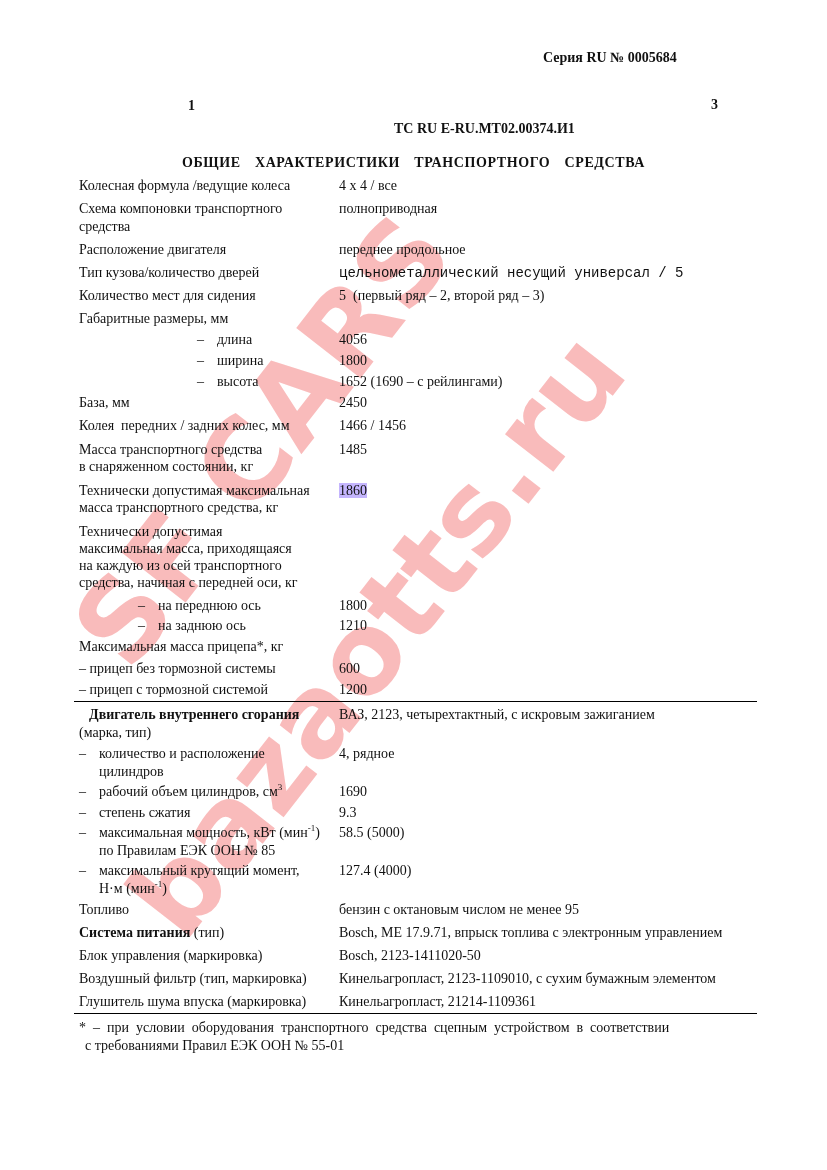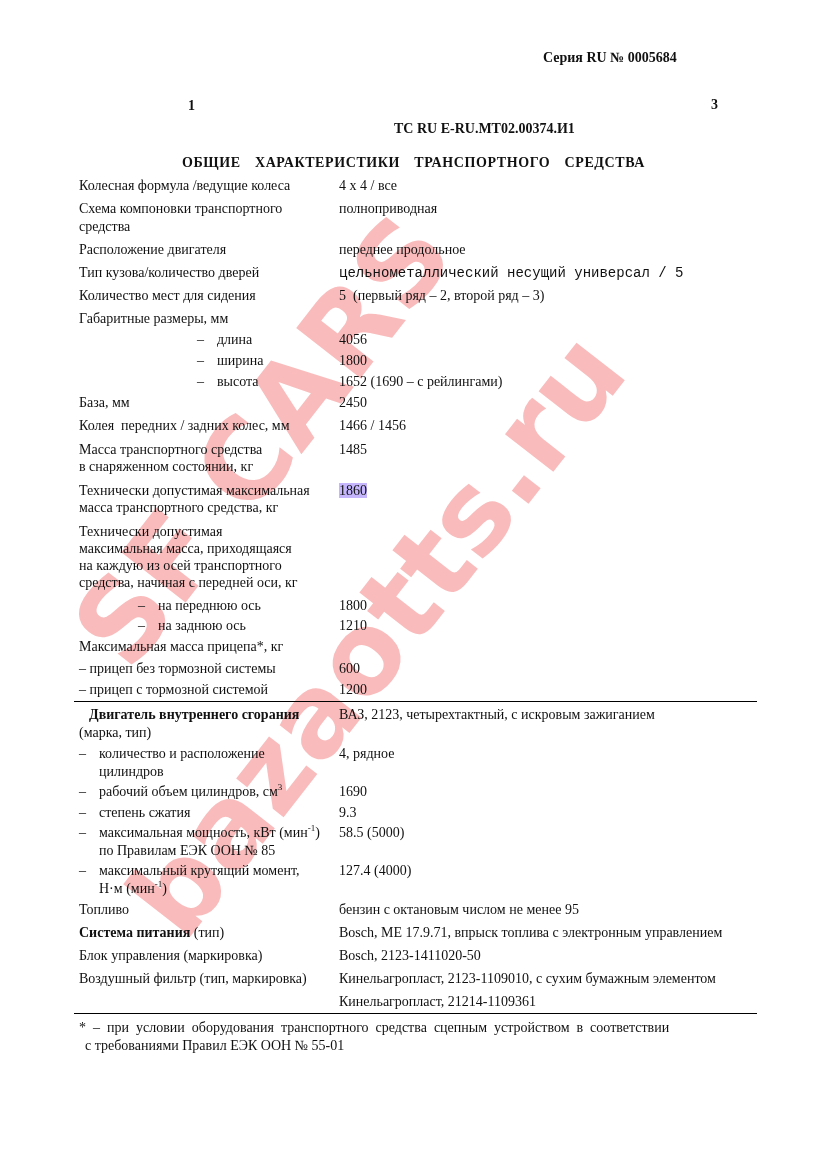--- a/index.html
+++ b/index.html
@@ -128,20 +128,21 @@
 
 <div class="abs lbl" style="top:924px;"><span class="b">Система питания</span><span style="white-space:pre;"> (тип)</span></div>
 <div class="abs val" style="top:924px;">Bosch, ME 17.9.71, впрыск топлива с электронным управлением</div>
 
 <div class="abs lbl" style="top:947px;">Блок управления (маркировка)</div>
 <div class="abs val" style="top:947px;">Bosch, 2123-1411020-50</div>
 
 <div class="abs lbl" style="top:970px;">Воздушный фильтр (тип, маркировка)</div>
 <div class="abs val" style="top:970px;">Кинельагропласт, 2123-1109010, с сухим бумажным элементом</div>
 
+<div class="abs lbl" style="top:993px;">Глушитель шума впуска (маркировка)</div>
 <div class="abs val" style="top:993px;">Кинельагропласт, 21214-1109361</div>
 
 <div class="abs rule" style="top:1013px;"></div>
 
 <div class="abs foot">
   <div style="white-space:pre;">*  –  при  условии  оборудования  транспортного  средства  сцепным  устройством  в  соответствии</div>
   <div style="padding-left:6px;">с требованиями Правил ЕЭК ООН № 55-01</div>
 </div>
 
 </div>

